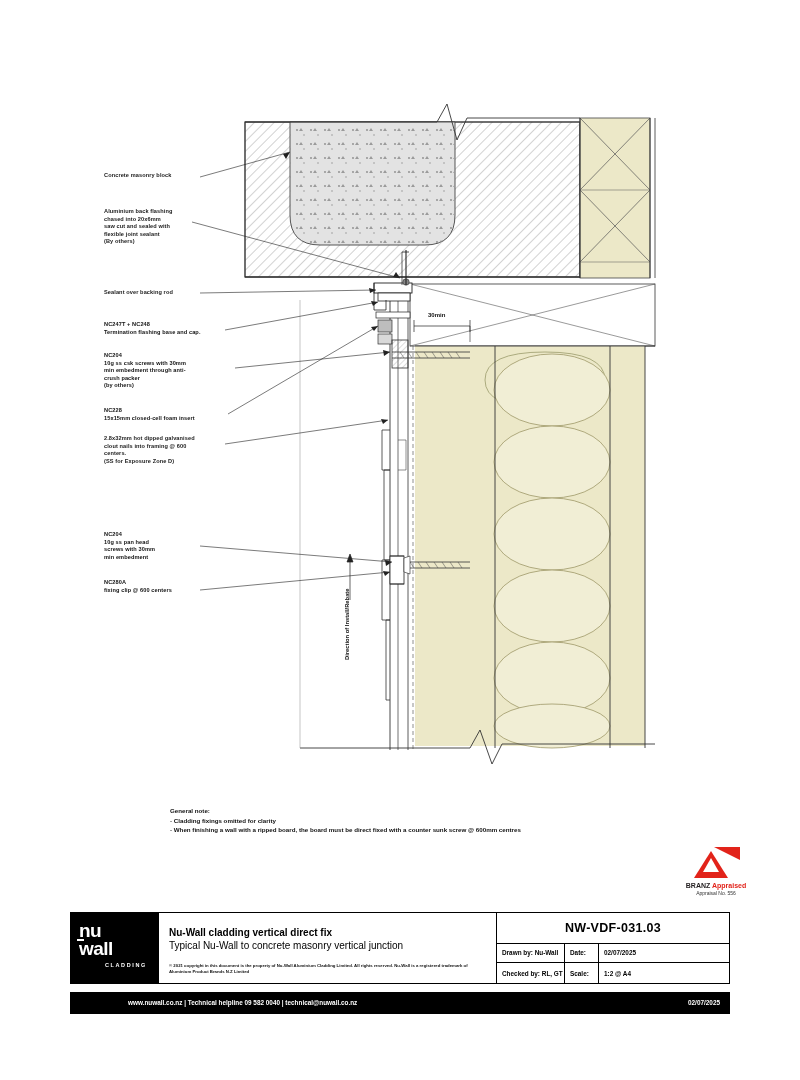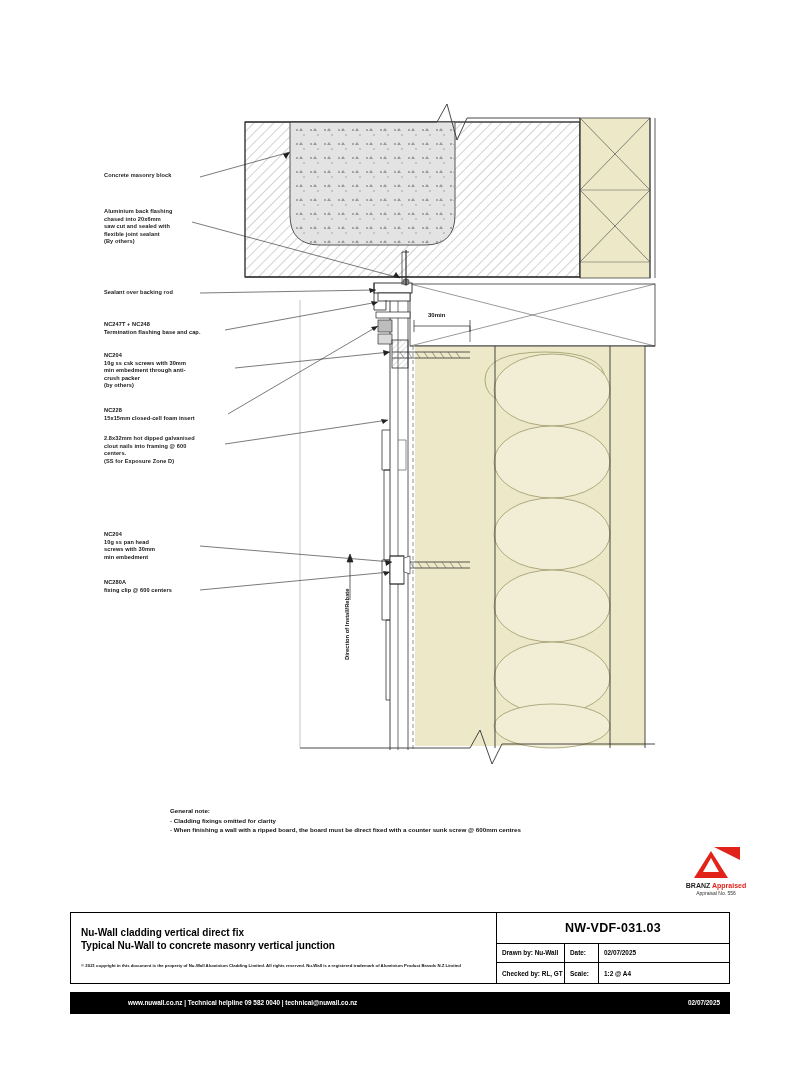--- a/index.html
+++ b/index.html
@@ -162,21 +162,21 @@
   .tb-mid .line1 {
     position: absolute;
     left: 10px; top: 14px;
     font-size: 10px;
     font-weight: bold;
   }
   .tb-mid .line2 {
     position: absolute;
     left: 10px; top: 27px;
     font-size: 10px;
-    font-weight: bold;
+    font-weight: normal;
   }
   .tb-mid .copy {
     position: absolute;
     left: 10px; top: 50px;
     right: 6px;
     font-size: 4.3px;
     line-height: 5.6px;
     font-weight: bold;
     color: #111;
   }
@@ -459,20 +459,26 @@
       </svg>
     </div>
     <div class="t1">
       <span class="b">BRANZ</span>
       <span class="r">Appraised</span>
     </div>
     <div class="t2">Appraisal No. 556</div>
   </div>
 
   <div class="titleblock">
+    <div class="tb-logo">
+      <div class="nu">nu</div>
+      <div class="dash"></div>
+      <div class="wall">wall</div>
+      <div class="cladding">CLADDING</div>
+    </div>
     <div class="tb-mid">
       <div class="line1">Nu-Wall cladding vertical direct fix</div>
       <div class="line2">Typical Nu-Wall to concrete masonry vertical junction</div>
       <div class="copy">© 2021 copyright in this document is the property of Nu-Wall Aluminium Cladding Limited.  All rights reserved. Nu-Wall is a registered trademark of Aluminium Product Brands N.Z Limited</div>
     </div>
     <div class="tb-right">
       <div class="tb-code">NW-VDF-031.03</div>
       <div class="tb-row">
         <div class="tb-cell c-a">Drawn by: Nu-Wall</div>
         <div class="tb-cell c-c">Date:</div>

